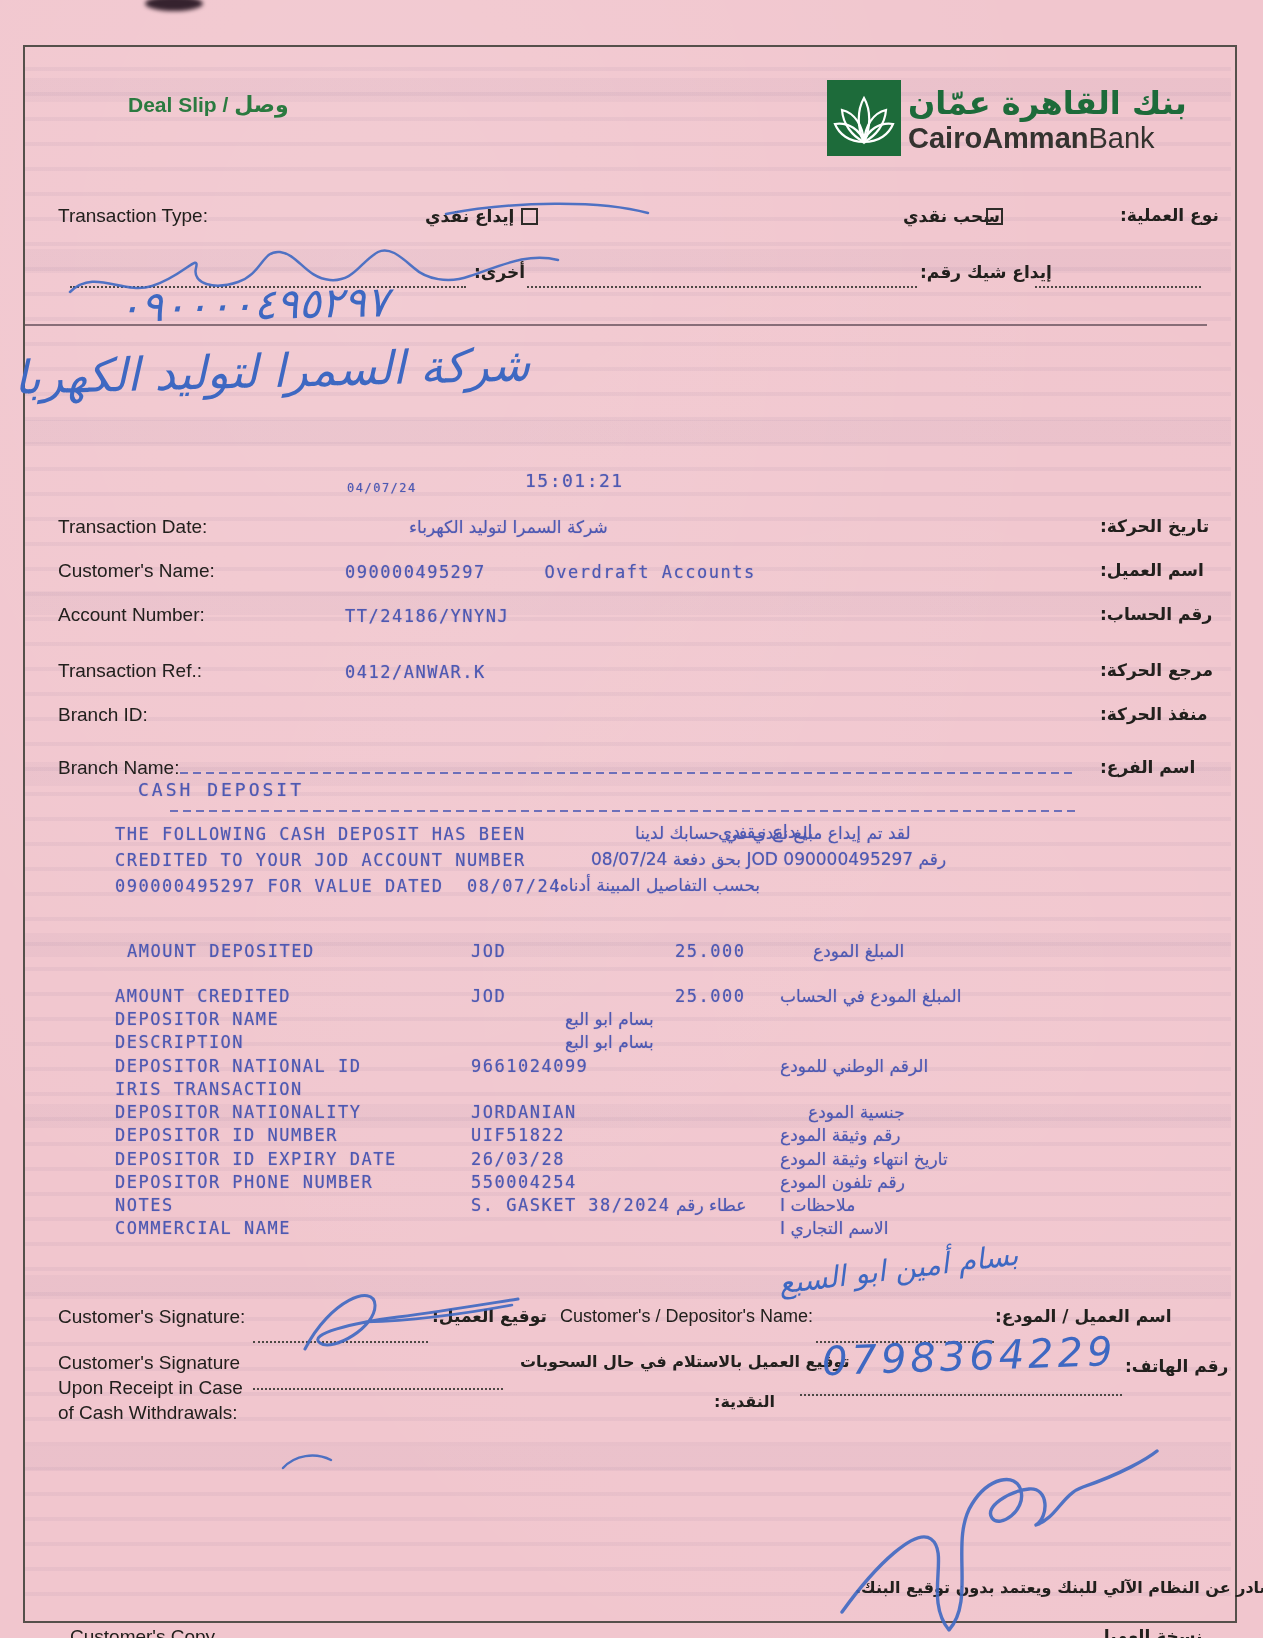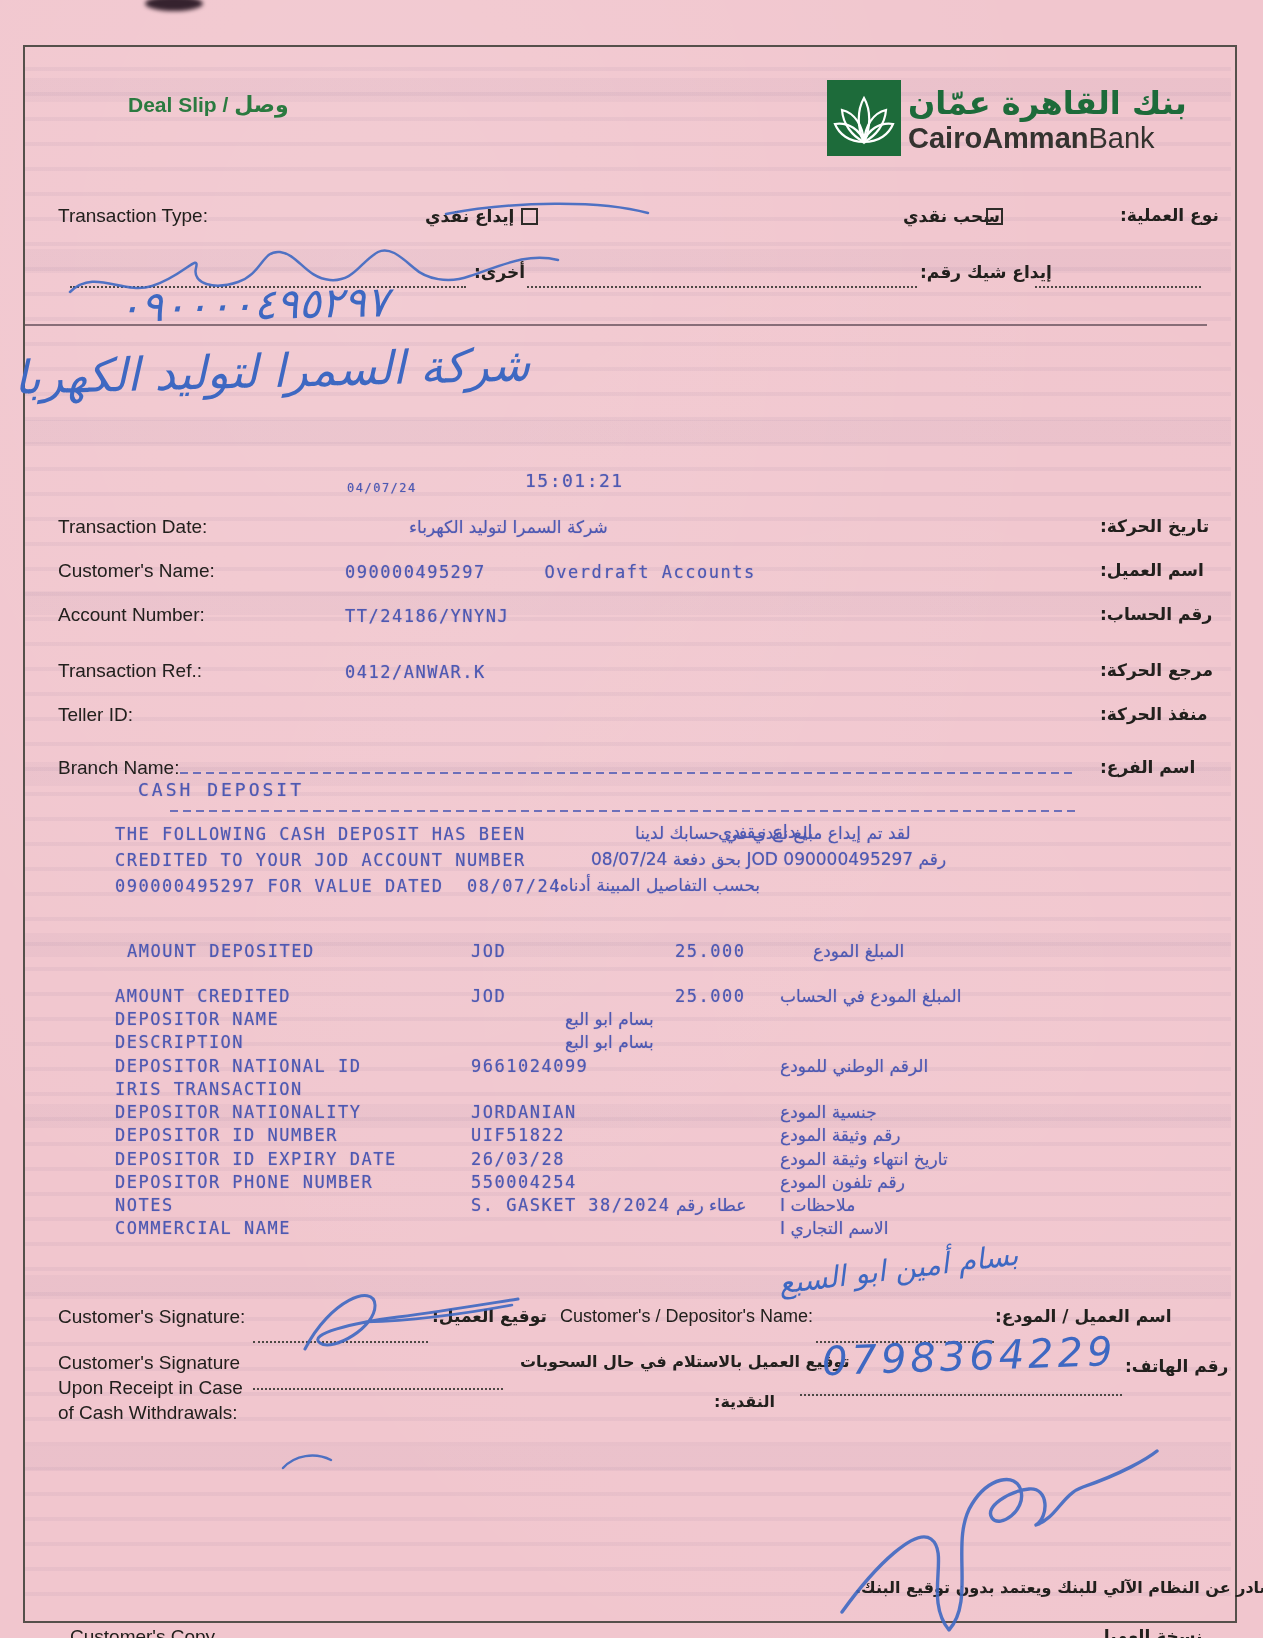--- a/index.html
+++ b/index.html
@@ -99,21 +99,21 @@
       <div class="abs lbl-ar" style="left: 1100px; top: 516px;">تاريخ الحركة:</div>
       <div class="abs lbl-en" style="left: 58px; top: 560px;">Customer's Name:</div>
       <div class="abs dm" style="left: 345px; top: 562px;">090000495297     Overdraft Accounts</div>
       <div class="abs lbl-ar" style="left: 1100px; top: 560px;">اسم العميل:</div>
       <div class="abs lbl-en" style="left: 58px; top: 604px;">Account Number:</div>
       <div class="abs dm" style="left: 345px; top: 606px;">TT/24186/YNYNJ</div>
       <div class="abs lbl-ar" style="left: 1100px; top: 604px;">رقم الحساب:</div>
       <div class="abs lbl-en" style="left: 58px; top: 660px;">Transaction Ref.:</div>
       <div class="abs dm" style="left: 345px; top: 662px;">0412/ANWAR.K</div>
       <div class="abs lbl-ar" style="left: 1100px; top: 660px;">مرجع الحركة:</div>
-      <div class="abs lbl-en" style="left: 58px; top: 704px;">Teller ID:</div>
+      <div class="abs lbl-en" style="left: 58px; top: 704px;">Branch ID:</div>
       <div class="abs lbl-ar" style="left: 1100px; top: 704px;">منفذ الحركة:</div>
       <div class="abs lbl-en" style="left: 58px; top: 757px;">Branch Name:</div>
       <div class="abs lbl-ar" style="left: 1100px; top: 757px;">اسم الفرع:</div>
     </div>
   <div class="dash-blue" style="left:180px;top:772px;width:895px;"></div>
 
   <div class="abs dm" style="left:110px;top:779px;letter-spacing:3px;font-size:18px;margin-left:28px;">CASH DEPOSIT</div>
   <div class="abs dm-ar" style="left:718px;top:777px;font-size:18px;margin-top:44px;">ايـداع نـقـدي</div>
   <div class="dash-blue" style="left:170px;top:810px;width:905px;"></div>
 
@@ -138,21 +138,21 @@
       <div class="abs dm" style="left: 115px; top: 1009px;">DEPOSITOR NAME</div>
       <div class="abs dm-ar" style="left: 565px; top: 1009px;">بسام ابو البع</div>
       <div class="abs dm" style="left: 115px; top: 1032px;">DESCRIPTION</div>
       <div class="abs dm-ar" style="left: 565px; top: 1032px;">بسام ابو البع</div>
       <div class="abs dm" style="left: 115px; top: 1056px;">DEPOSITOR NATIONAL ID</div>
       <div class="abs dm" style="left: 471px; top: 1056px;">9661024099</div>
       <div class="abs dm-ar" style="left: 780px; top: 1056px;">الرقم الوطني للمودع</div>
       <div class="abs dm" style="left: 115px; top: 1079px;">IRIS TRANSACTION</div>
       <div class="abs dm" style="left: 115px; top: 1102px;">DEPOSITOR NATIONALITY</div>
       <div class="abs dm" style="left: 471px; top: 1102px;">JORDANIAN</div>
-      <div class="abs dm-ar" style="left: 780px; top: 1102px;">جنسية المودع</div>
+      <div class="abs dm-ar" style="left: 808px; top: 1102px;">جنسية المودع</div>
       <div class="abs dm" style="left: 115px; top: 1125px;">DEPOSITOR ID NUMBER</div>
       <div class="abs dm" style="left: 471px; top: 1125px;">UIF51822</div>
       <div class="abs dm-ar" style="left: 780px; top: 1125px;">رقم وثيقة المودع</div>
       <div class="abs dm" style="left: 115px; top: 1149px;">DEPOSITOR ID EXPIRY DATE</div>
       <div class="abs dm" style="left: 471px; top: 1149px;">26/03/28</div>
       <div class="abs dm-ar" style="left: 780px; top: 1149px;">تاريخ انتهاء وثيقة المودع</div>
       <div class="abs dm" style="left: 115px; top: 1172px;">DEPOSITOR PHONE NUMBER</div>
       <div class="abs dm" style="left: 471px; top: 1172px;">550004254</div>
       <div class="abs dm-ar" style="left: 780px; top: 1172px;">رقم تلفون المودع</div>
       <div class="abs dm" style="left: 115px; top: 1195px;">NOTES</div>

